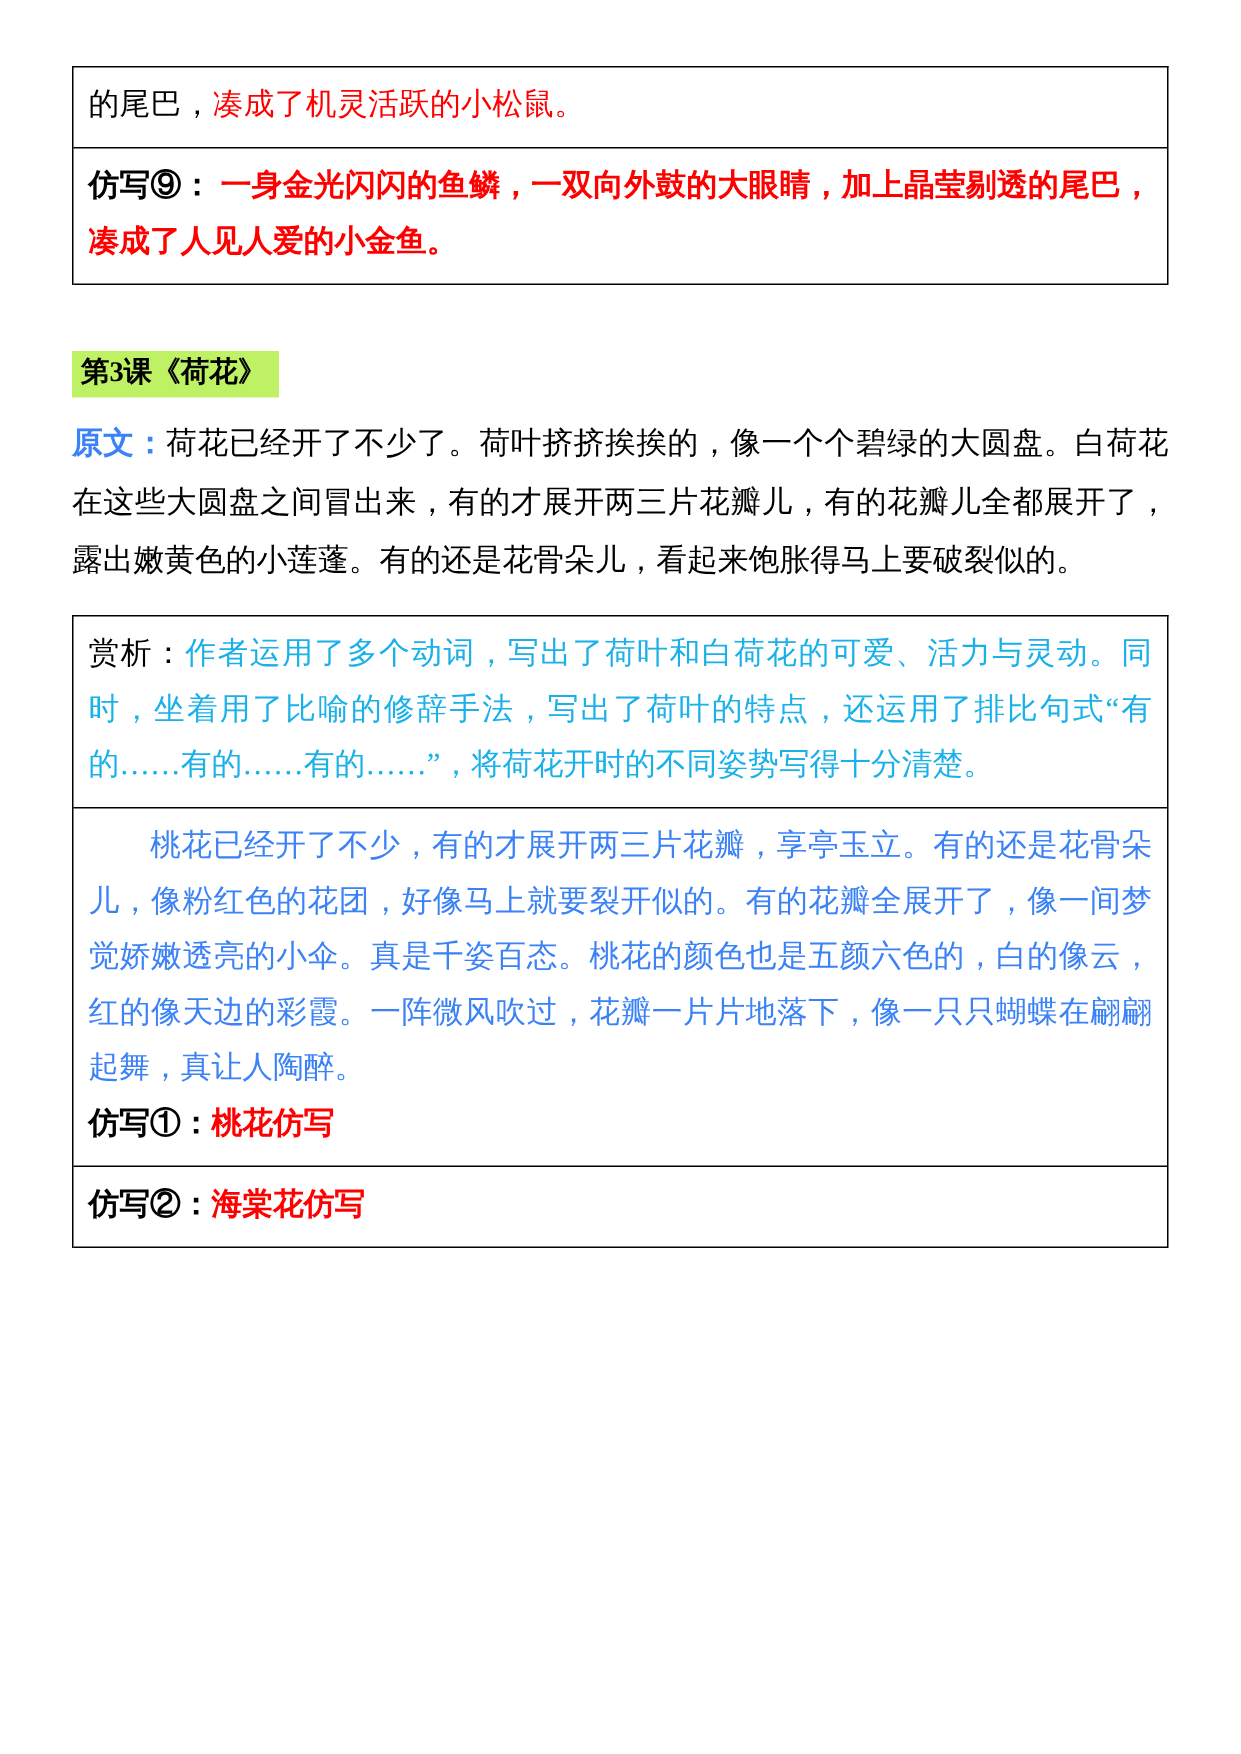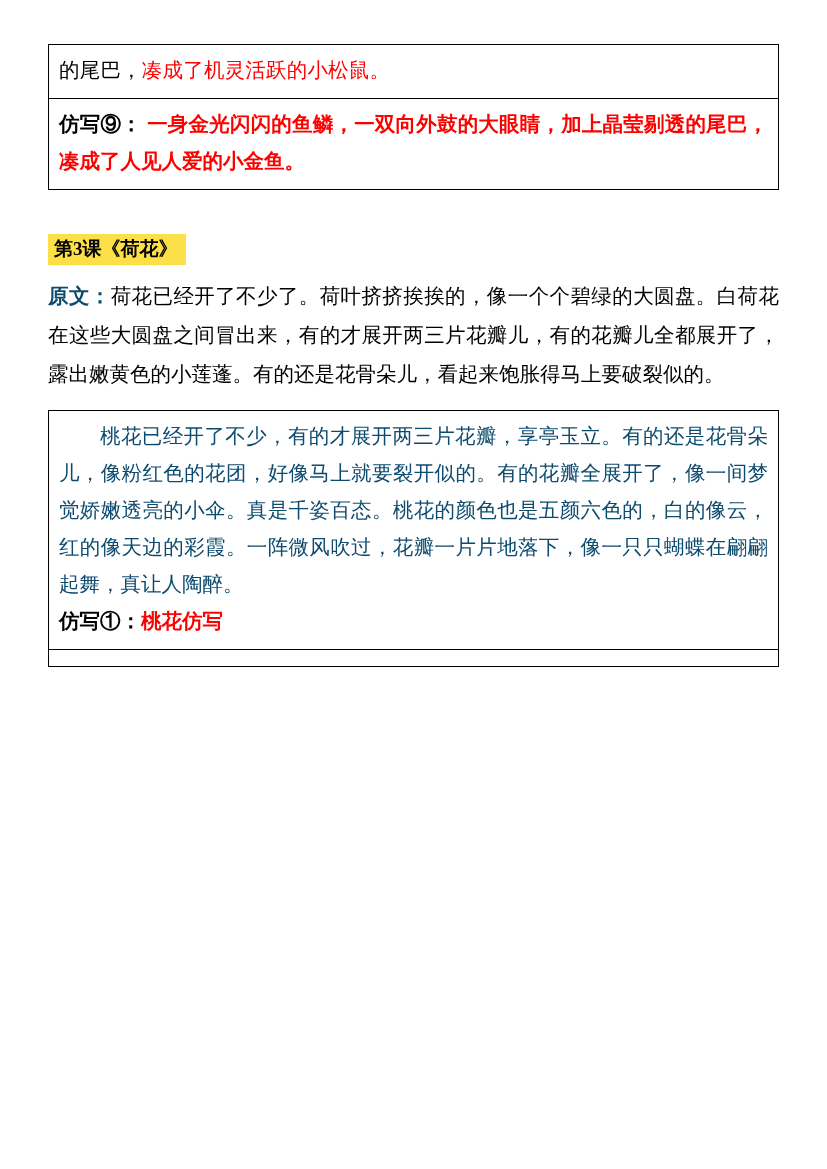--- a/index.html
+++ b/index.html
@@ -32,27 +32,27 @@
     padding: 7px 10px 9px 10px;
     box-sizing: border-box;
   }
   .line {
     font-size: 20.5px;
     line-height: 37px;
     letter-spacing: 0.2px;
   }
   .blk { color: #000000; }
   .red { color: #ff0000; }
-  .blue { color: #0c4a6e; }
+  .blue { color: #3b82f6; }
   .cyan { color: #1ab0e8; }
   .bold { font-weight: bold; }
   .gap-a { height: 44px; }
   .lesson-title {
     display: inline-block;
-    background: #fde047;
+    background: #bef264;
     font-size: 19px;
     font-weight: bold;
     padding: 4px 8px 5px 6px;
     line-height: 22px;
   }
   .lesson-title-wrap { margin-bottom: 12px; }
   .para {
     font-size: 20.5px;
     line-height: 39px;
     text-align: justify;
@@ -87,24 +87,28 @@
   <div class="lesson-title-wrap">
     <span class="lesson-title">第3课《荷花》</span>
   </div>
 
   <div class="para"><span class="blue bold">原文：</span><span class="blk">荷花已经开了不少了。荷叶挤挤挨挨的，像一个个碧绿的大圆盘。白荷花在这些大圆盘之间冒出来，有的才展开两三片花瓣儿，有的花瓣儿全都展开了，露出嫩黄色的小莲蓬。有的还是花骨朵儿，看起来饱胀得马上要破裂似的。</span></div>
 
   <div class="gap-b"></div>
 
   <div class="tbl">
 
+    <div class="row">
+      <div class="cell-para"><span class="blk">赏析：</span><span class="cyan">作者运用了多个动词，写出了荷叶和白荷花的可爱、活力与灵动。同时，坐着用了比喻的修辞手法，写出了荷叶的特点，还运用了排比句式“有的……有的……有的……”，将荷花开时的不同姿势写得十分清楚。</span></div>
+    </div>
 
     <div class="row">
       <div class="cell-para indent2 blue">桃花已经开了不少，有的才展开两三片花瓣，享亭玉立。有的还是花骨朵儿，像粉红色的花团，好像马上就要裂开似的。有的花瓣全展开了，像一间梦觉娇嫩透亮的小伞。真是千姿百态。桃花的颜色也是五颜六色的，白的像云，红的像天边的彩霞。一阵微风吹过，花瓣一片片地落下，像一只只蝴蝶在翩翩起舞，真让人陶醉。</div>
       <div class="cell-para"><span class="blk bold">仿写①：</span><span class="red bold">桃花仿写</span></div>
     </div>
 
     <div class="row">
+      <div class="cell-para"><span class="blk bold">仿写②：</span><span class="red bold">海棠花仿写</span></div>
     </div>
 
   </div>
 
 </div>
 
 </body></html>

